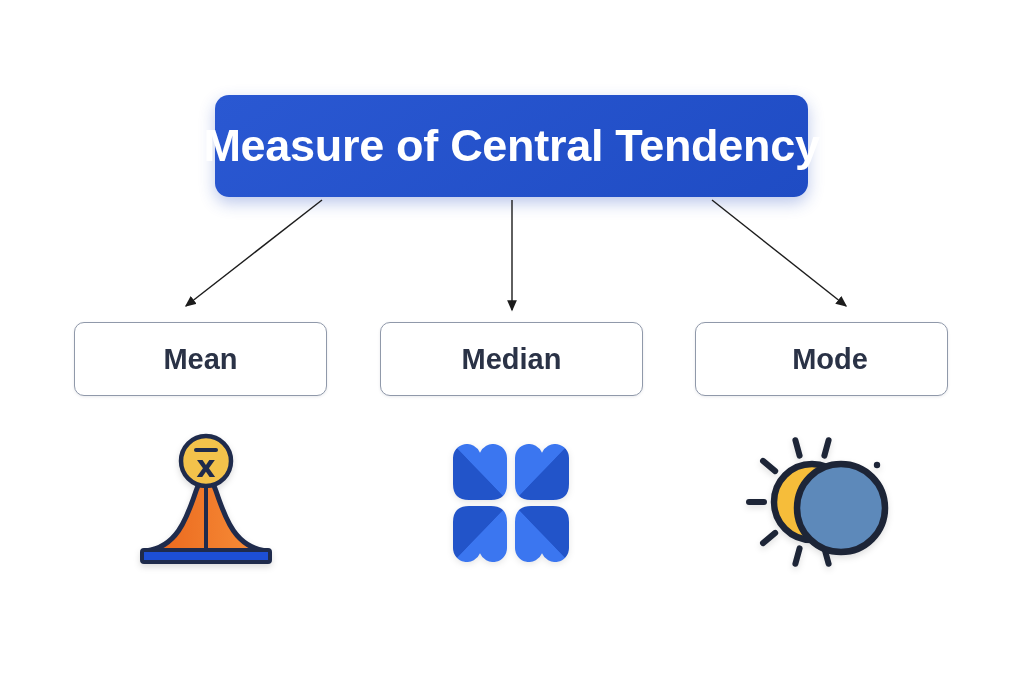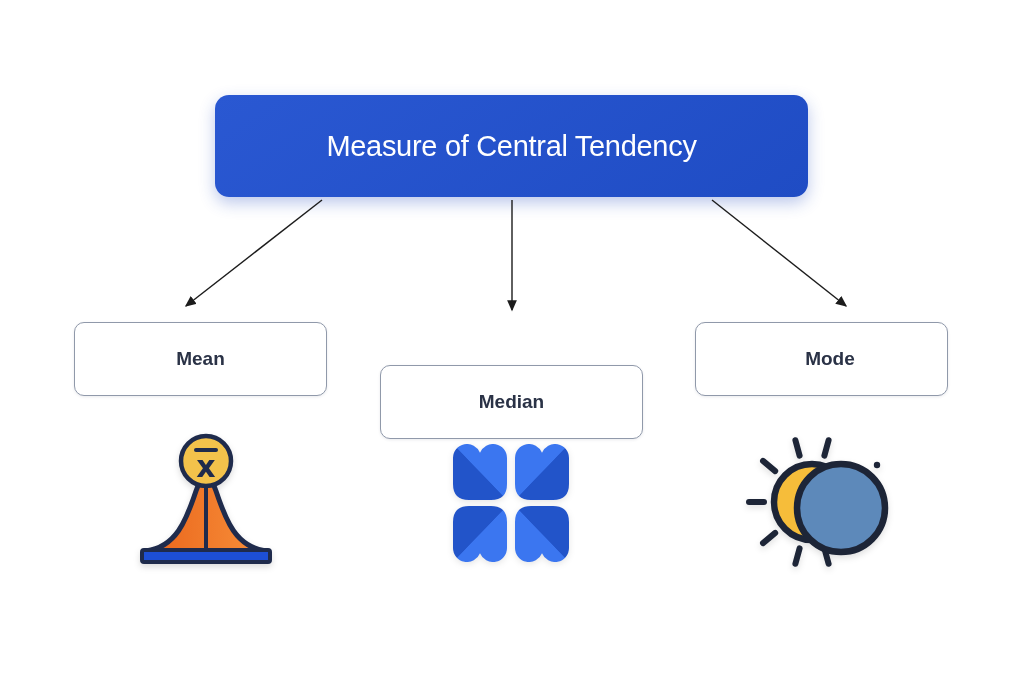--- a/index.html
+++ b/index.html
@@ -17,22 +17,22 @@
     position: absolute;
     left: 215px; top: 95px;
     width: 593px; height: 102px;
     background: linear-gradient(145deg, #2a58d2 0%, #1f4cc4 100%);
     border-radius: 14px;
     box-shadow: 0 6px 16px rgba(32, 74, 190, 0.30);
     display: flex; align-items: center; justify-content: center;
   }
   .title-box .title-text {
     color: #ffffff;
-    font-size: 29px;
-    font-weight: normal;
+    font-size: 45px;
+    font-weight: bold;
     letter-spacing: -0.3px;
     white-space: nowrap;
   }
 
   
   .arrows-layer {
     position: absolute;
     left: 0; top: 0;
     width: 1024px; height: 683px;
     pointer-events: none;
@@ -45,26 +45,26 @@
     height: 74px;
     background: #ffffff;
     border: 1.5px solid #9099aa;
     border-radius: 10px;
     box-shadow: 0 1px 3px rgba(40, 50, 80, 0.10);
     display: flex; align-items: center; justify-content: center;
     box-sizing: border-box;
   }
   .child-box .child-label {
     color: #2a3246;
-    font-size: 19px;
+    font-size: 29px;
     font-weight: bold;
     white-space: nowrap;
   }
   .box-mean   { left: 74px;  width: 253px; }
-  .box-median { left: 380px; width: 263px; margin-top: 43px; }
+  .box-median { left: 380px; width: 263px; }
   .box-mode   { left: 695px; width: 253px; padding-left: 17px; }
 
   
   .icon-wrap { position: absolute; }
   .icon-mean   { left: 140px; top: 433px; width: 132px; height: 140px;
                  filter: drop-shadow(0 3px 3px rgba(0,0,0,0.14)); }
   .icon-median { left: 452px; top: 444px; width: 118px; height: 118px;
                  filter: drop-shadow(0 2px 3px rgba(0,0,0,0.10)); }
   .icon-mode   { left: 746px; top: 432px; width: 152px; height: 146px;
                  filter: drop-shadow(0 3px 3px rgba(0,0,0,0.12)); }

